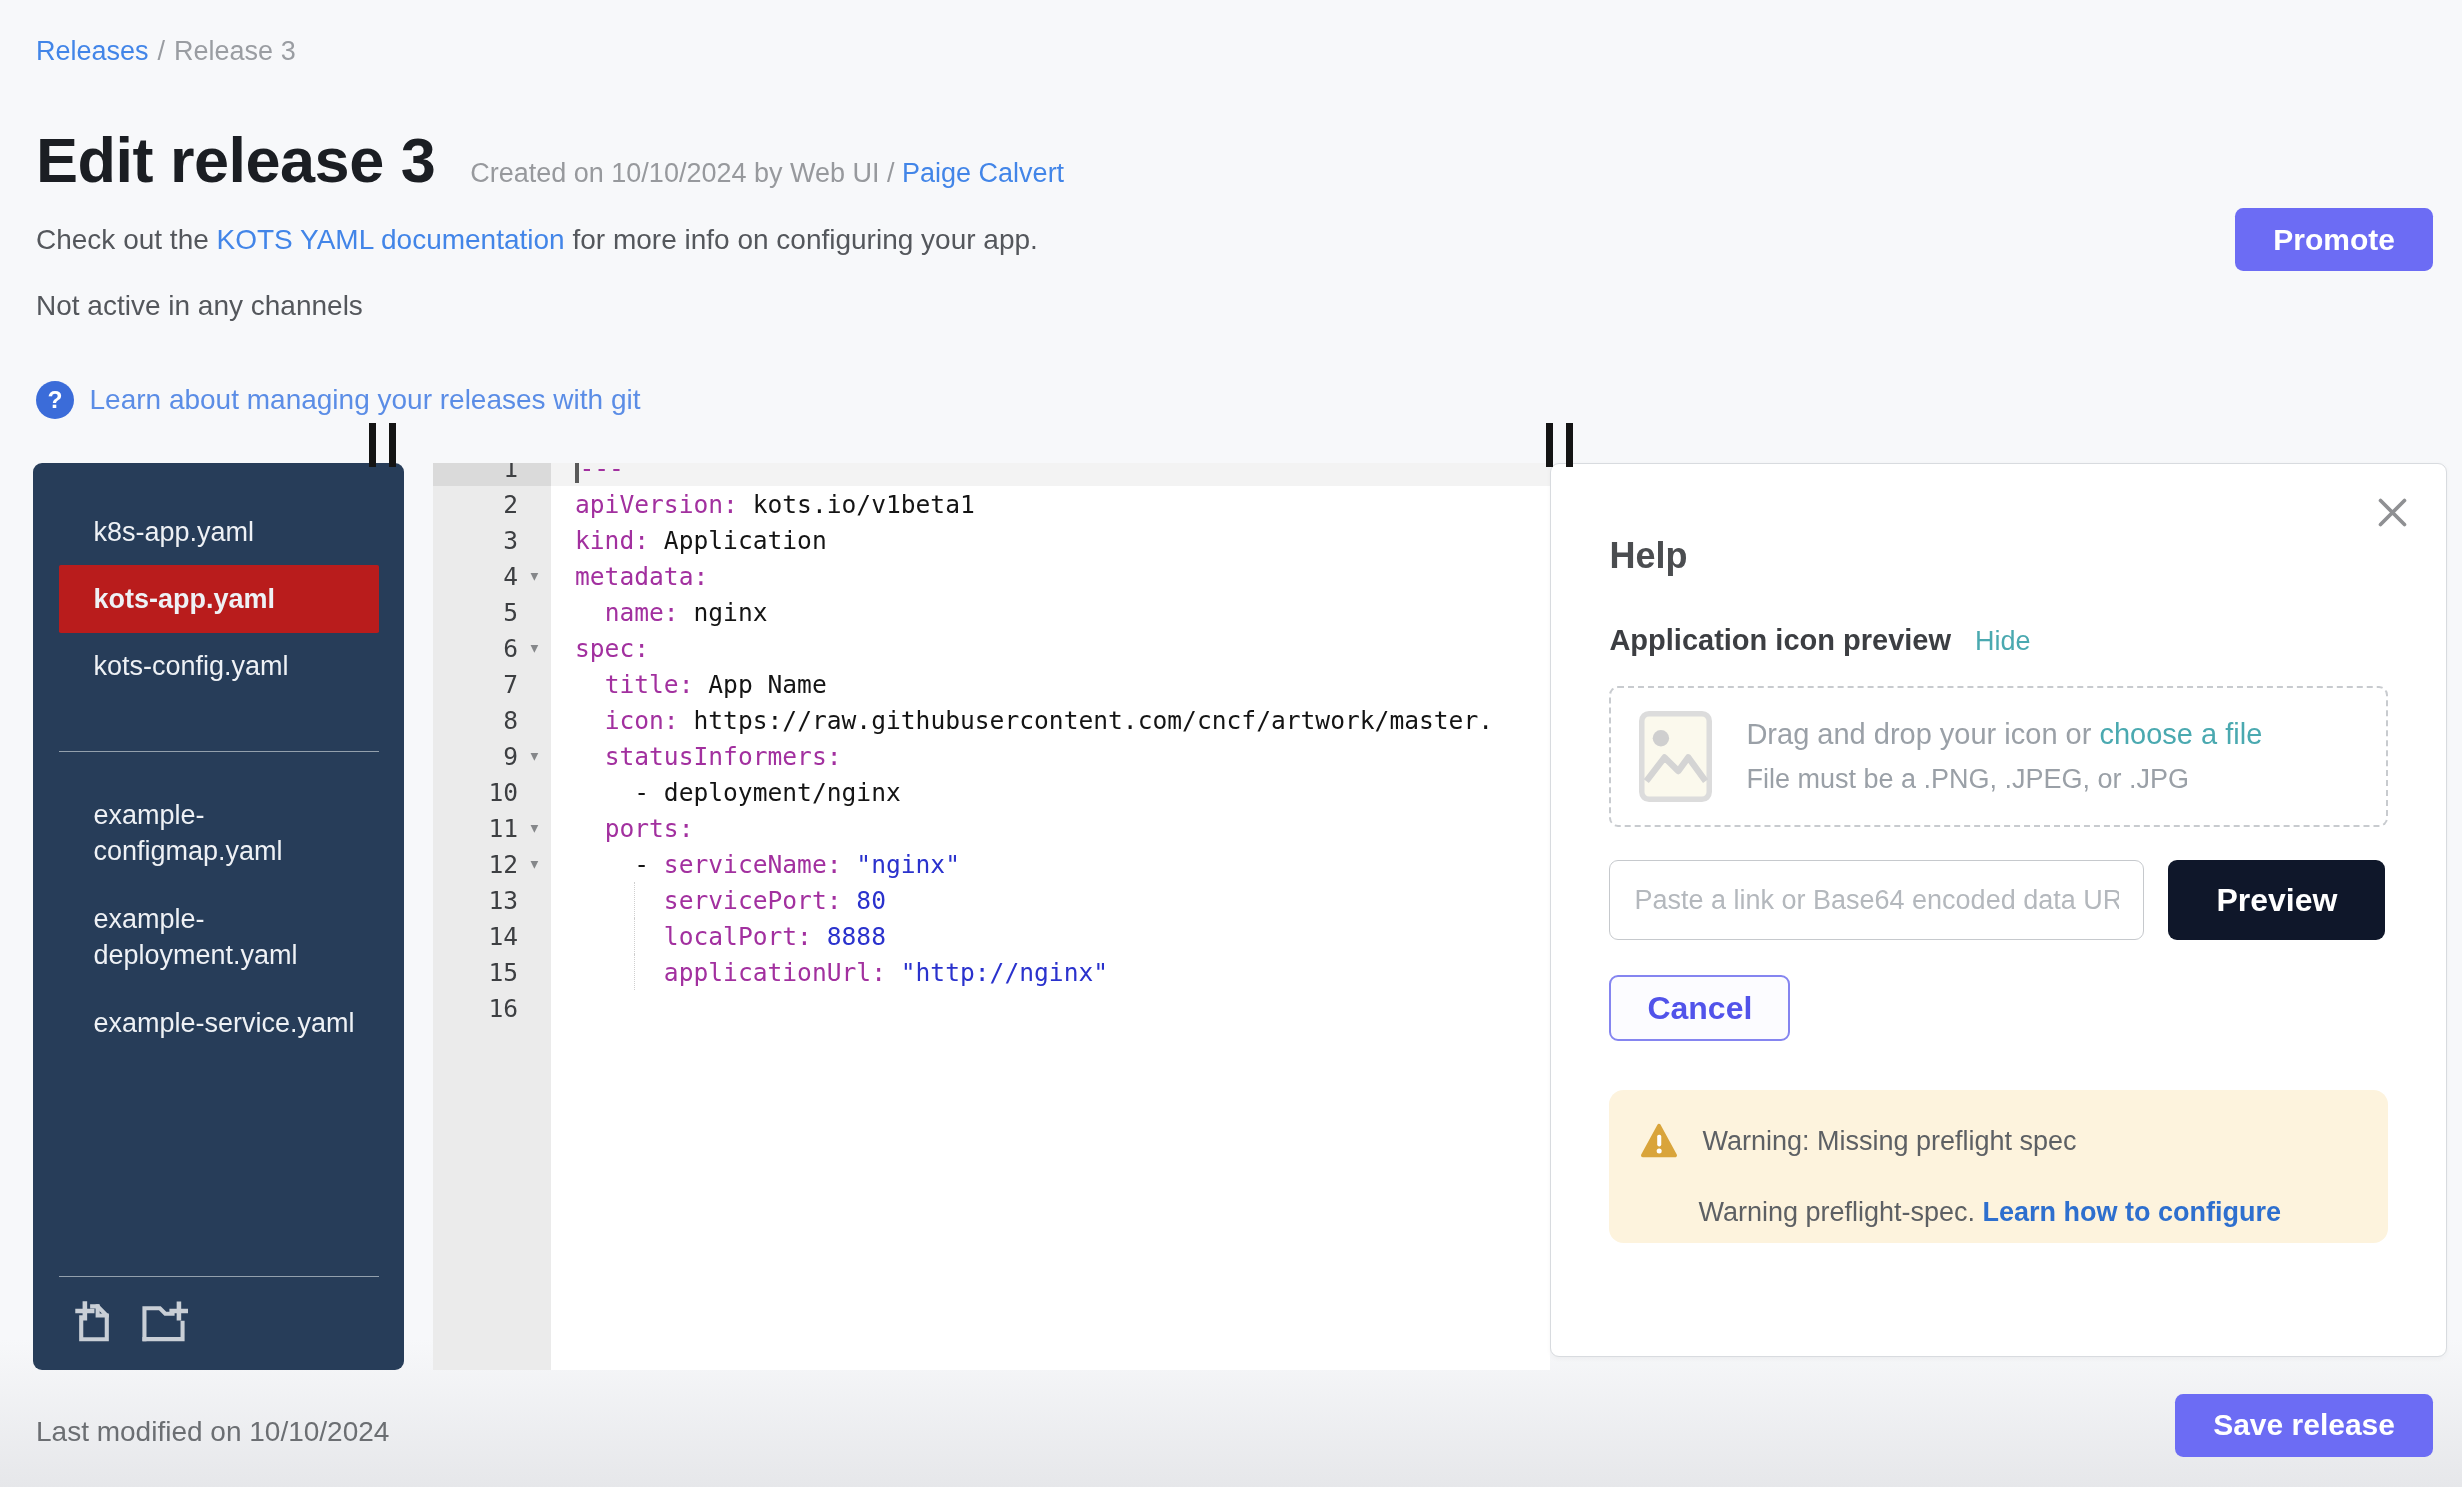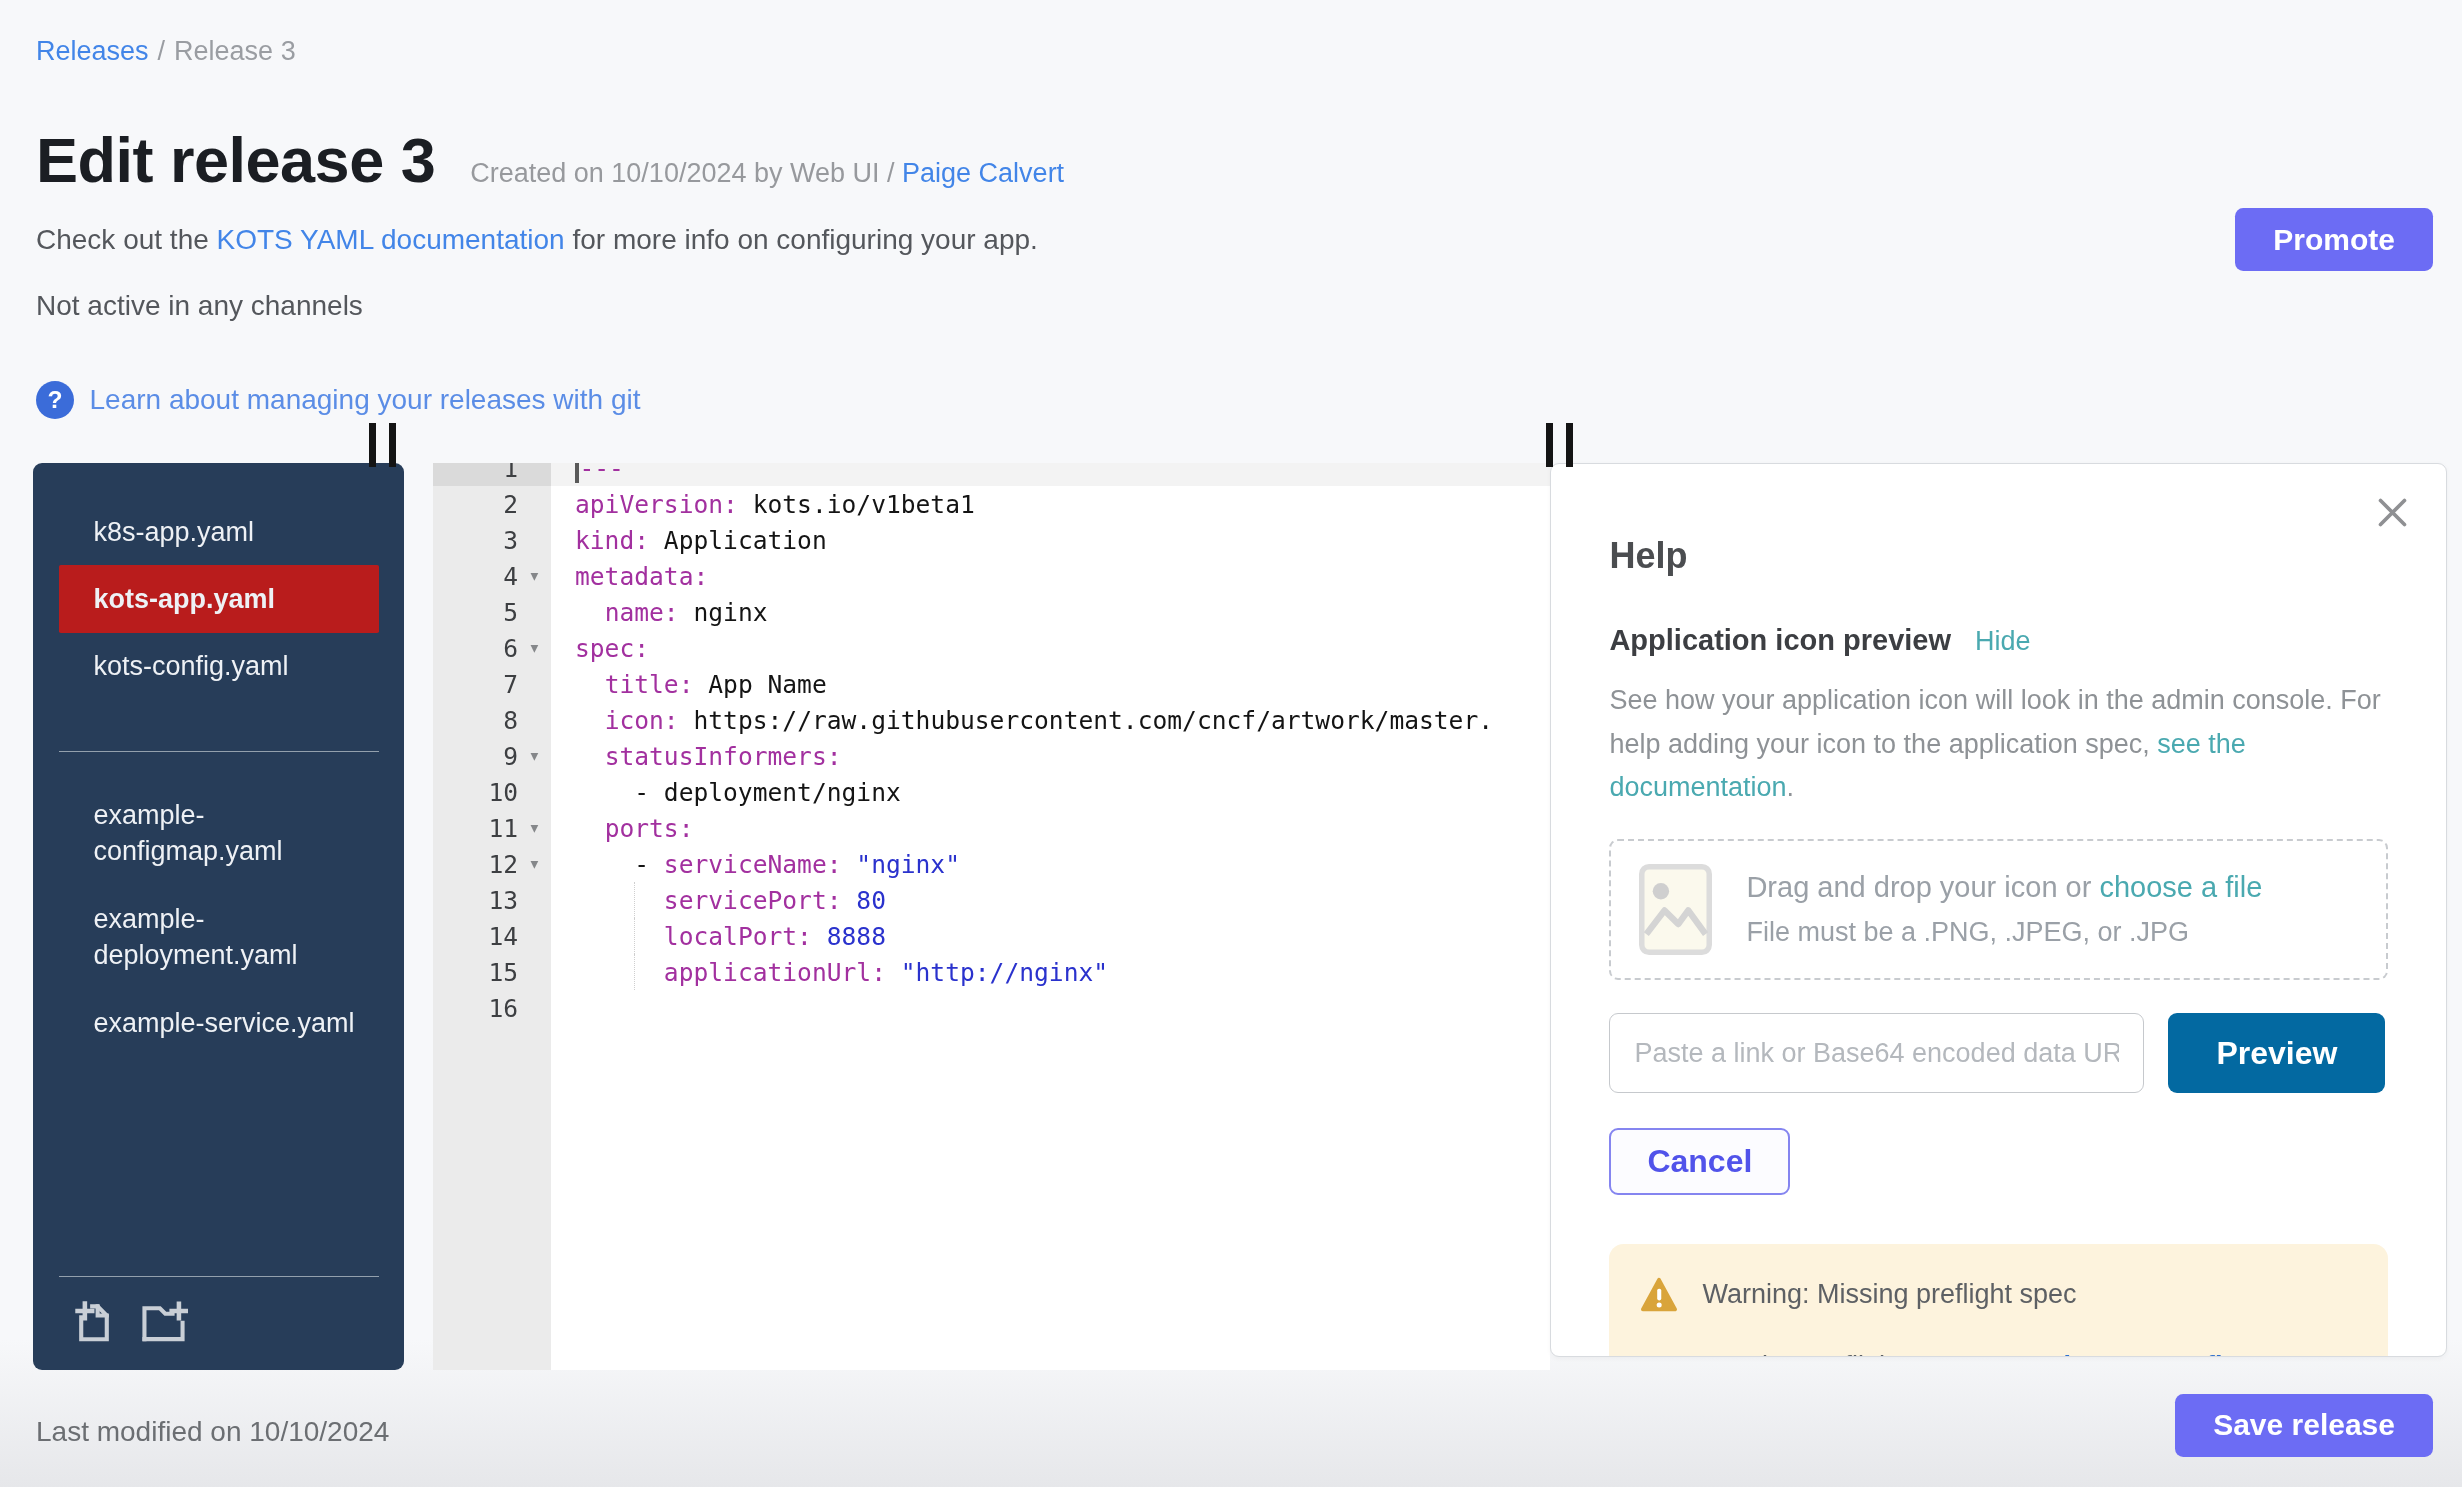--- a/index.html
+++ b/index.html
@@ -107,21 +107,21 @@
   .dz-text .l1 { font-size:29px; color:#9aa0a7; }
   .dz-text .l2 { font-size:27px; color:#9aa0a7; margin-top:12.7px; }
 
   .icon-row { margin-top:33px; display:flex; gap:24px; }
   .icon-input {
     flex:0 0 535px; height:80px; border:1.8px solid #c6c9cd; border-radius:9px;
     padding:0 24px; font-family:inherit; font-size:27px; color:#55585c; outline:none; background:#fff;
   }
   .icon-input::placeholder { color:#b4b8bd; }
   .preview-btn {
-    flex:0 0 217px; height:80px; background:#0369a1; color:#fff; border:none;
+    flex:0 0 217px; height:80px; background:#0f172a; color:#fff; border:none;
     border-radius:9px; font-family:inherit; font-size:32px; font-weight:700; cursor:default;
   }
   .cancel-btn {
     margin-top:35px; background:#fcfcff; border:2.7px solid #8585f0; color:#5153ea;
     border-radius:9px; font-family:inherit; font-size:32px; font-weight:700;
     padding:12.7px 36px; cursor:pointer;
   }
 
   .warning-box { margin-top:49px; background:#fdf3dd; border-radius:14.6px; padding:33px 31px 9px; }
   .warn-row1 { display:flex; align-items:center; gap:24px; font-size:27px; color:#5d6064; }
@@ -312,23 +312,20 @@
       <svg class="close-icon" width="35" height="35" viewBox="0 0 38 38" stroke="#8f9093" stroke-width="4" stroke-linecap="round">
         <path d="M6 6 L32 32 M32 6 L6 32"></path>
       </svg>
       <h2 class="help-title">Help</h2>
 
       <div class="section-row">
         <span class="section-title">Application icon preview</span>
         <a class="teal-link hide-link">Hide</a>
       </div>
 
-      <p class="help-desc">
-        <span>See how your application icon will look in the admin console. For help adding your icon to the application spec, </span><a class="teal-link">see the documentation</a><span>.</span>
-      </p>
 
       <div class="dropzone">
         <svg width="75" height="93" viewBox="0 0 82 102">
           <rect x="4" y="4" width="74" height="94" rx="8" fill="#fbf9ed" stroke="#dcdcdc" stroke-width="6"></rect>
           <circle cx="25" cy="31" r="9" fill="#cfcfcf"></circle>
           <path d="M9 78 L29 52 L44 67 L55 52 L74 78" fill="none" stroke="#d4d4d4" stroke-width="7" stroke-linejoin="round"></path>
         </svg>
         <div class="dz-text">
           <div class="l1">
             <span>Drag and drop your icon or </span><a class="teal-link">choose a file</a>

